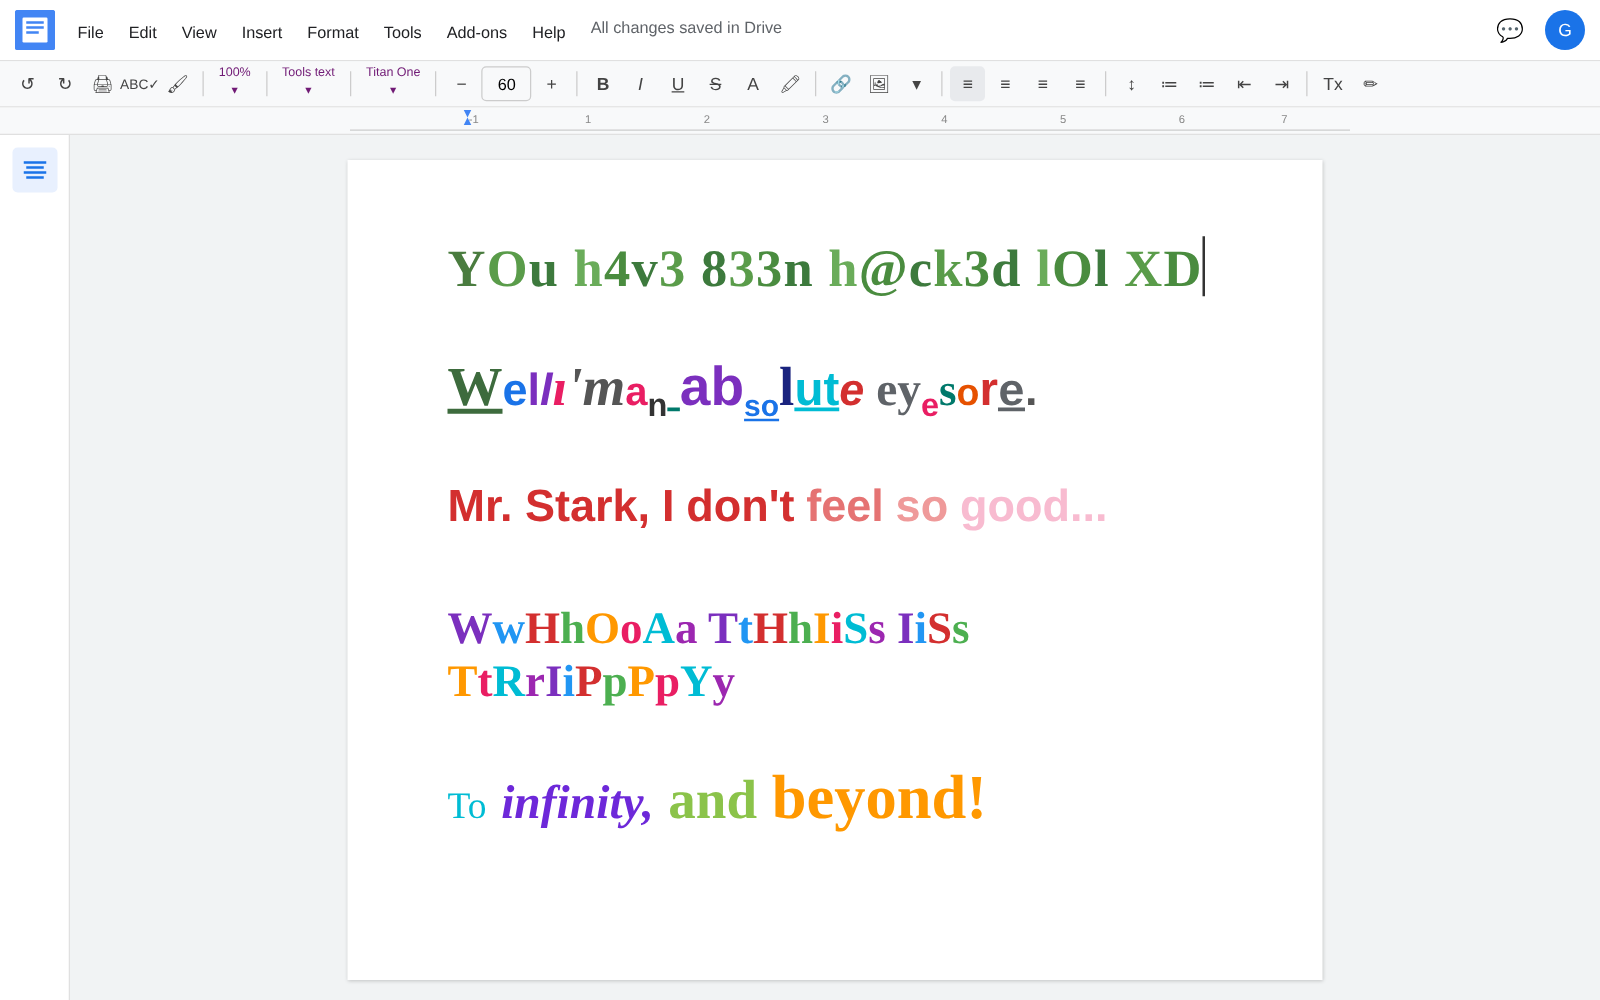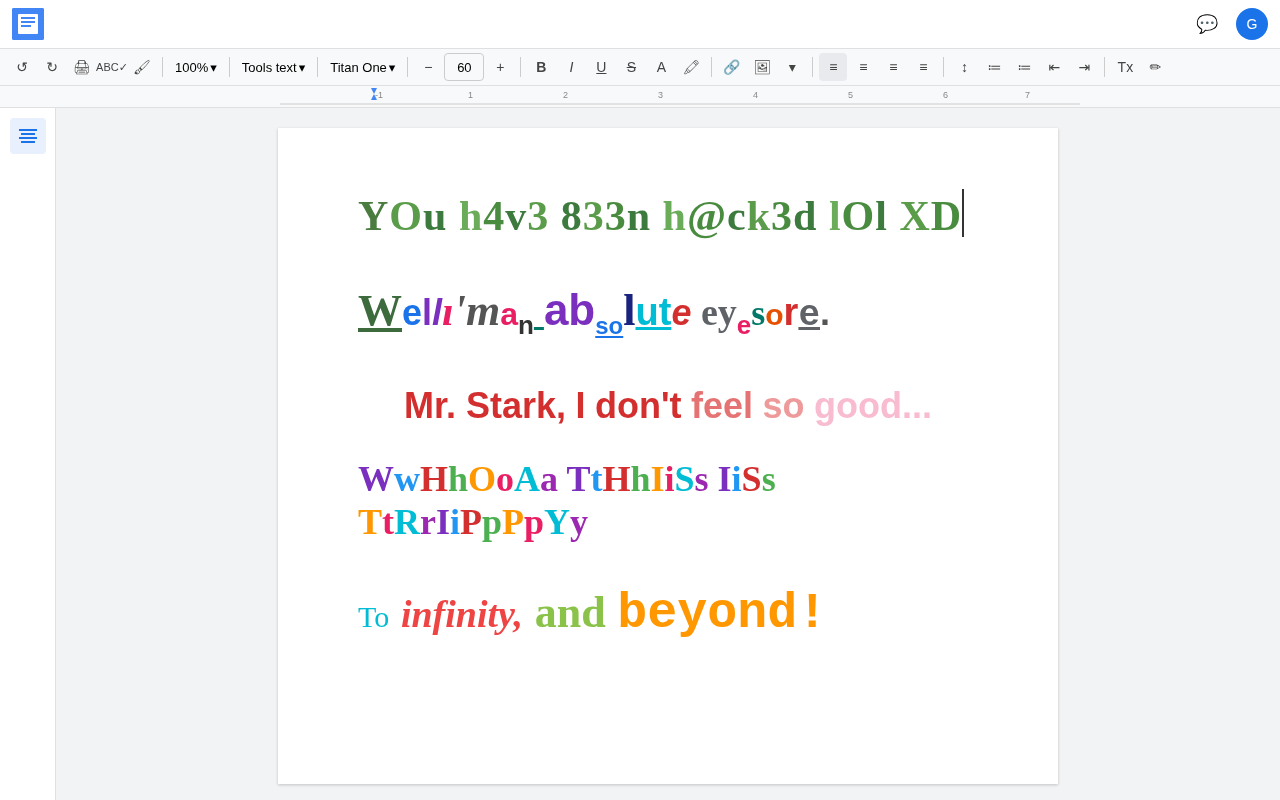--- a/index.html
+++ b/index.html
@@ -75,21 +75,21 @@
       display: flex; align-items: center; justify-content: center;
       cursor: pointer; border-radius: 4px; font-size: 14px;
       color: #444; border: none; background: transparent;
     }
     .toolbar-separator {
       width: 1px; height: 20px; background: #ccc; margin: 0 4px;
     }
     .dropdown-btn {
       display: flex; align-items: center; gap: 2px;
       height: 28px; padding: 0 6px;
-      cursor: pointer; border-radius: 4px; font-size: 13px; color: #000000;
+      cursor: pointer; border-radius: 4px; font-size: 10px; color: #701a75; flex-direction: column;
     }
     .font-size-box {
       width: 40px; height: 28px;
       border: 1px solid #ccc; border-radius: 4px;
       text-align: center; font-size: 13px;
       display: flex; align-items: center; justify-content: center;
     }
 
     
     .ruler {
@@ -157,24 +157,23 @@
 
     .line2 {
       font-size: 38px;
       font-weight: bold;
       margin-bottom: 40px;
       line-height: 1.3;
     }
     .line3 {
       font-size: 34px;
       font-weight: bold;
-      margin-bottom: 28px;
+      margin-bottom: 52px;
       line-height: 1.3;
       font-family: Arial, sans-serif;
-      text-align: center;
     }
     .line4 {
       font-size: 36px;
       font-weight: 900;
       margin-bottom: 40px;
       color: #7b2fbe;
       font-family: Impact, fantasy;
       line-height: 1.2;
     }
     .line5 {
@@ -198,20 +197,31 @@
     <svg width="32" height="32" viewBox="0 0 32 32">
       <rect width="32" height="32" rx="2" fill="#4285f4"></rect>
       <rect x="6" y="6" width="20" height="20" rx="1" fill="white"></rect>
       <rect x="9" y="9" width="14" height="2" fill="#4285f4"></rect>
       <rect x="9" y="13" width="14" height="2" fill="#4285f4"></rect>
       <rect x="9" y="17" width="10" height="2" fill="#4285f4"></rect>
     </svg>
   </div>
 
   <div class="title-area">
+    <div class="menu-bar">
+      <span class="menu-item">File</span>
+      <span class="menu-item">Edit</span>
+      <span class="menu-item">View</span>
+      <span class="menu-item">Insert</span>
+      <span class="menu-item">Format</span>
+      <span class="menu-item">Tools</span>
+      <span class="menu-item">Add-ons</span>
+      <span class="menu-item">Help</span>
+      <span class="save-status">All changes saved in Drive</span>
+    </div>
   </div>
 
   <div class="top-right-icons">
     <div class="icon-btn">💬</div>
     <div class="avatar">G</div>
   </div>
 </div>
 
 <div class="toolbar">
   <button class="toolbar-btn">↺</button>
@@ -326,20 +336,20 @@
         <span style="color:#ef9a9a; font-weight:900; font-size:36px;">   so</span>
         <span style="color:#f8bbd0; font-weight:900; font-size:36px;">      good...</span>
       </div>
 
       <div class="line4" style="font-family: Impact, fantasy; color: #7b2fbe; letter-spacing: 0px;">
         <span style="color:#7b2fbe;">W</span><span style="color:#2196f3;">w</span><span style="color:#d32f2f;">H</span><span style="color:#4caf50;">h</span><span style="color:#ff9800;">O</span><span style="color:#e91e63;">o</span><span style="color:#00bcd4;">A</span><span style="color:#9c27b0;">a</span><span style="color:#555;"> </span><span style="color:#7b2fbe;">T</span><span style="color:#2196f3;">t</span><span style="color:#d32f2f;">H</span><span style="color:#4caf50;">h</span><span style="color:#ff9800;">I</span><span style="color:#e91e63;">i</span><span style="color:#00bcd4;">S</span><span style="color:#9c27b0;">s</span><span style="color:#555;"> </span><span style="color:#7b2fbe;">I</span><span style="color:#2196f3;">i</span><span style="color:#d32f2f;">S</span><span style="color:#4caf50;">s</span><span style="color:#555;"> </span><span style="color:#ff9800;">T</span><span style="color:#e91e63;">t</span><span style="color:#00bcd4;">R</span><span style="color:#9c27b0;">r</span><span style="color:#7b2fbe;">I</span><span style="color:#2196f3;">i</span><span style="color:#d32f2f;">P</span><span style="color:#4caf50;">p</span><span style="color:#ff9800;">P</span><span style="color:#e91e63;">p</span><span style="color:#00bcd4;">Y</span><span style="color:#9c27b0;">y</span>
       </div>
 
       <div class="line5">
         <span style="color:#00bcd4; font-size:30px; font-family: 'Comic Sans MS', cursive; font-weight: 400;">To</span>
-        <span style="color:#ef4444; font-size:38px; font-style: italic; font-family: Georgia, serif;"> infinity,</span>
+        <span style="color:#6d28d9; font-size:38px; font-style: italic; font-family: Georgia, serif;"> infinity,</span>
         <span style="color:#8bc34a; font-size:44px; font-weight:900; font-family: Impact, fantasy;"> and</span>
-        <span style="color:#ff9800; font-size:50px; font-weight:900; font-family: Liberation Mono, monospace;"> beyond!</span>
+        <span style="color:#ff9800; font-size:50px; font-weight:900; font-family: Liberation Serif, serif;"> beyond!</span>
       </div>
 
     </div>
   </div>
 </div>
 
 </body></html>

